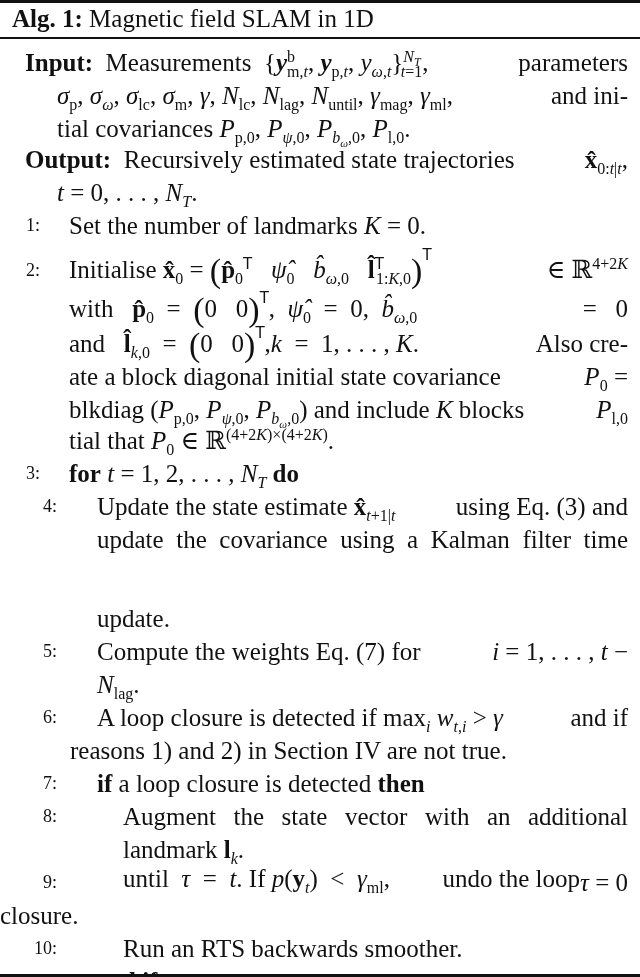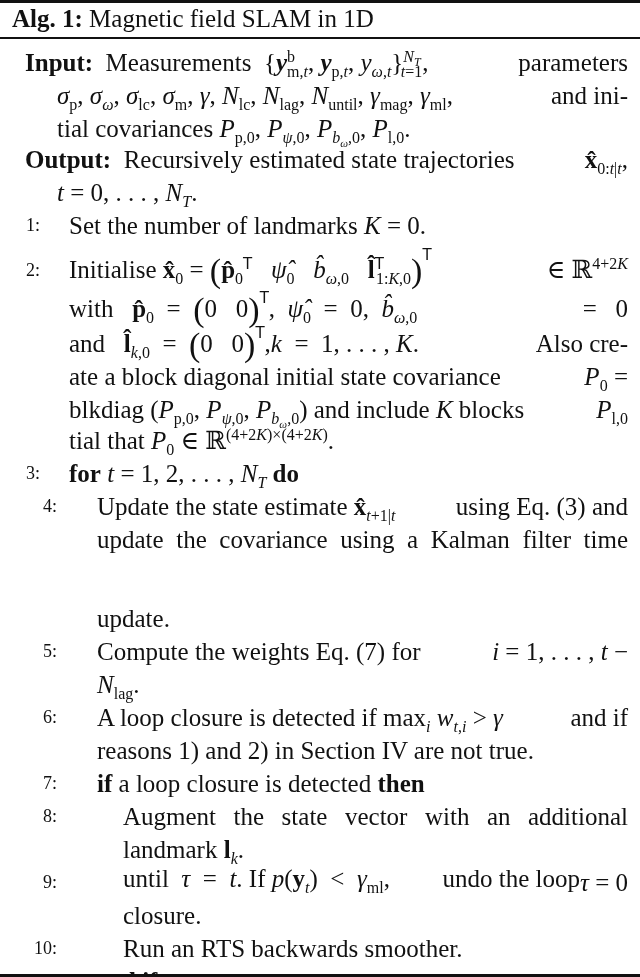--- a/index.html
+++ b/index.html
@@ -137,21 +137,21 @@
     <div class="row" style="padding-left:97px;top:12px;">
       <i>N</i><sub>lag</sub>.
     </div>
 
     <div class="row" style="padding-left:97px;padding-right:12px;top:12px;">
       <span class="ln" style="left:17px">6:</span>
       <span>A loop closure is detected if</span>
       max<sub><i>i</i></sub> <i>w</i><sub><i>t</i>,<i>i</i></sub> &gt; <i>γ</i>
       <span style="float:right">and if</span>
     </div>
-    <div class="row" style="padding-left:97px;top:12px;">reasons 1) and 2) in Section IV are not true.</div>
+    <div class="row" style="padding-left:70px;top:12px;">reasons 1) and 2) in Section IV are not true.</div>
 
     <div class="row" style="padding-left:97px;top:12px;">
       <span class="ln" style="left:17px">7:</span>
       <span class="kw">if</span>
       <span>a loop closure is detected</span>
       <span class="kw">then</span>
     </div>
 
     <div class="row just" style="margin-left:123px;margin-right:12px;top:12px;">
       <span class="ln" style="left:-106px;text-align-last:auto">8:</span>
@@ -166,21 +166,21 @@
       <span class="ln" style="left:17px">9:</span>
       <span style="float:right"><i>τ</i> = 0</span>
     </div>
     <div class="row" style="padding-left:123px;padding-right:12px;top:8px;">
       <span>until</span>
       &nbsp;<i>τ</i>&nbsp;&nbsp;=&nbsp;&nbsp;<i>t</i>.
       <span>If</span>
       <i>p</i>(<b>y</b><sub><i>t</i></sub>)&nbsp;&nbsp;&lt;&nbsp;&nbsp;<i>γ</i><sub>ml</sub>,
       <span style="float:right">undo the loop</span>
     </div>
-    <div class="row" style="padding-left:123px;top:12px;">closure.</div>
+    <div class="row" style="top:12px;">closure.</div>
 
     <div class="row" style="padding-left:123px;top:12px;">
       <span class="ln" style="left:17px">10:</span>
       <span>Run an RTS backwards smoother.</span>
     </div>
 
     <div class="row" style="padding-left:97px;top:12px;">
       <span class="ln" style="left:17px">11:</span>
       <span class="kw">end if</span>
     </div>

